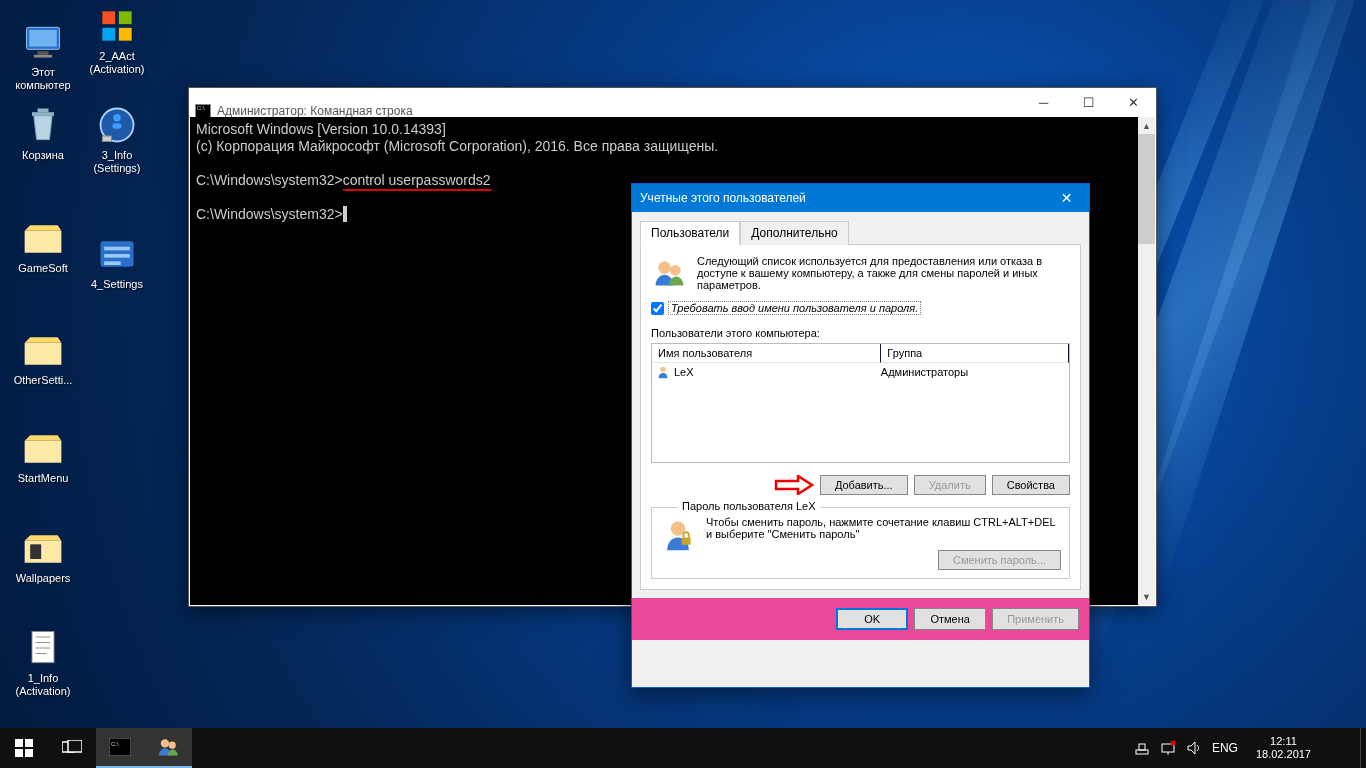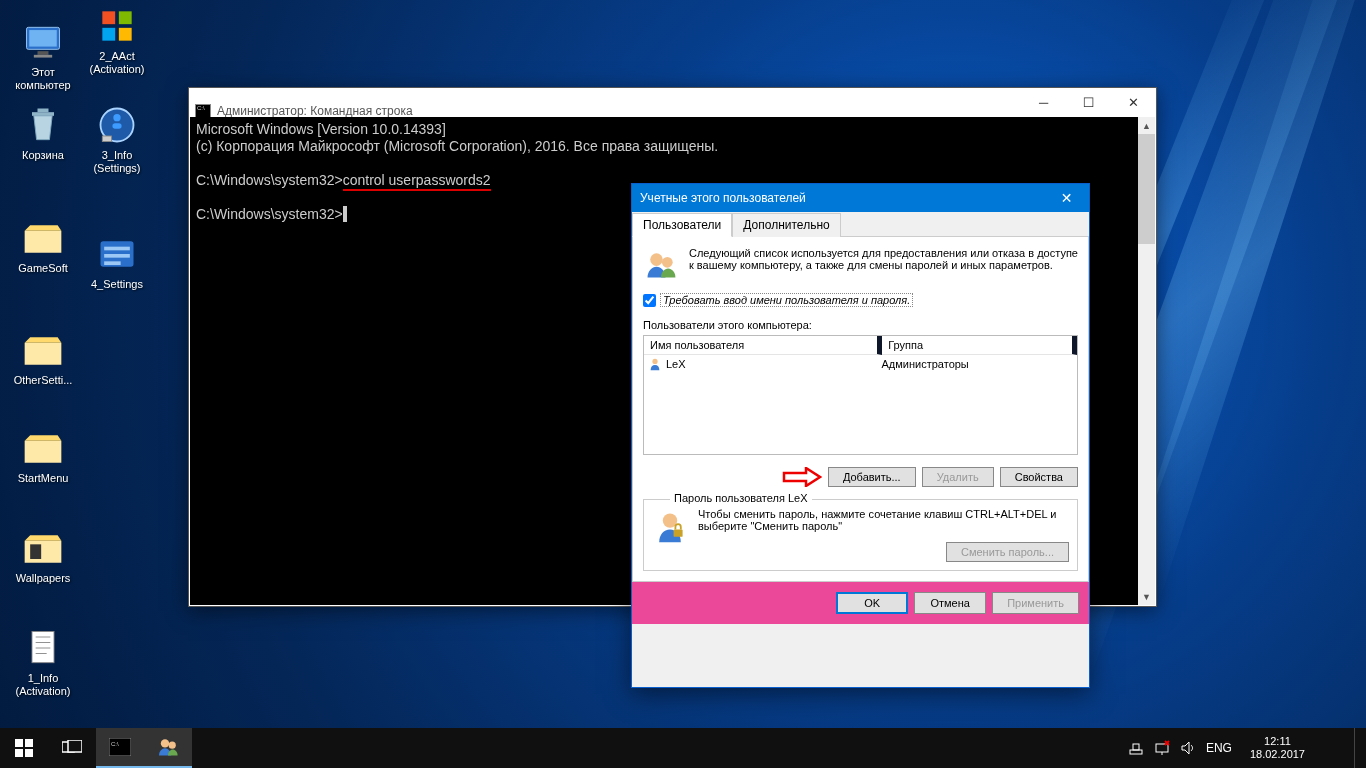--- a/index.html
+++ b/index.html
@@ -30,55 +30,55 @@
 .cmd-body { position: absolute; left: 1px; right: 1px; top: 29px; bottom: 1px; background: #000; color: #ccc; font-family: Consolas, monospace; font-size: 14px; padding: 4px 6px; line-height: 17px; }
 .cmd-body .underline { border-bottom: 2px solid #d00; padding-bottom: 1px; }
 .scrollbar { position: absolute; right: 1px; top: 29px; bottom: 1px; width: 17px; background: #f0f0f0; }
 .scrollbar .arrow { height: 17px; background: #f0f0f0; display: flex; align-items: center; justify-content: center; font-size: 9px; color: #555; }
 .scrollbar .thumb { position: absolute; left: 0; right: 0; top: 17px; height: 110px; background: #cdcdcd; }
 
 
 .dialog { position: absolute; left: 631px; top: 183px; width: 459px; height: 505px; background: #f0f0f0; border: 1px solid #0a5fce; box-shadow: 0 6px 24px rgba(0,0,0,0.5); }
 .dlg-title { height: 28px; background: #0078d7; color: #fff; font-size: 12px; display: flex; align-items: center; padding-left: 8px; }
 .dlg-close { position: absolute; right: 0; top: 0; width: 45px; height: 28px; display: flex; align-items: center; justify-content: center; color: #fff; font-size: 14px; }
-.dlg-body { padding: 0; }
+.dlg-body { padding: 8px; }
 .tabs { display: flex; border-bottom: 1px solid #ccc; }
 .tab { padding: 4px 10px; font-size: 12px; border: 1px solid #ccc; border-bottom: none; background: #f0f0f0; position: relative; top: 1px; }
 .tab.active { background: #fff; border-bottom: 1px solid #fff; }
 .tab-content { background: #fff; border: 1px solid #ccc; border-top: none; padding: 10px; font-size: 11px; }
 .intro { display: flex; gap: 10px; margin-bottom: 10px; }
 .intro svg { width: 36px; height: 36px; flex-shrink: 0; }
 .checkbox-row { display: flex; align-items: center; gap: 4px; margin-bottom: 12px; }
 .checkbox-row input { width: 13px; height: 13px; }
 .checkbox-row label { border: 1px dotted #888; padding: 0 2px; font-style: italic; }
 .group-label { font-size: 11px; margin-bottom: 4px; }
 .user-list { border: 1px solid #bbb; height: 120px; background: #fff; }
 .ul-head { display: flex; font-size: 11px; }
-.ul-head div { padding: 3px 6px; border-right: 5px solid #0f172a; border-bottom: 1px solid #e5e5e5; background: #fff; }
+.ul-head div { padding: 3px 6px; border-right: 1px solid #0f172a; border-bottom: 1px solid #e5e5e5; background: #fff; }
 .ul-head div:first-child { width: 55%; }
 .ul-head div:last-child { flex: 1; }
 .ul-row { display: flex; font-size: 11px; padding: 2px 4px; align-items: center; gap: 4px; }
 .ul-row .c1 { width: 54%; display: flex; align-items: center; gap: 4px; }
 .ul-row svg { width: 14px; height: 14px; }
 .btn-row { display: flex; justify-content: flex-end; gap: 6px; margin: 12px 0; align-items: center; }
 .btn { padding: 3px 14px; font-size: 11px; border: 1px solid #888; background: #e1e1e1; min-width: 72px; text-align: center; }
 .btn:disabled, .btn.disabled { color: #999; }
 .arrow-red { width: 40px; height: 20px; }
 .fieldset { border: 1px solid #ccc; padding: 8px; margin-top: 4px; position: relative; }
 .fieldset .legend { position: absolute; top: -8px; left: 26px; background: #fff; padding: 0 4px; font-size: 11px; }
 .pass-row { display: flex; gap: 10px; align-items: flex-start; }
 .pass-row svg { width: 36px; height: 36px; flex-shrink: 0; }
 .dlg-footer { display: flex; justify-content: flex-end; gap: 6px; padding: 10px; background: #ec4899; }
 .dlg-footer .btn.primary { border: 2px solid #0078d7; }
 
 
 .taskbar { position: absolute; left: 0; right: 0; bottom: 0; height: 40px; background: #101010; display: flex; align-items: center; color: #fff; font-size: 11px; }
 .taskbar .tbtn { width: 48px; height: 40px; display: flex; align-items: center; justify-content: center; }
 .taskbar .tbtn.active { background: rgba(255,255,255,0.15); border-bottom: 2px solid #76b9ed; }
-.systray { margin-left: auto; display: flex; align-items: center; gap: 10px; padding-right: 6px; }
+.systray { margin-left: auto; display: flex; align-items: center; gap: 10px; }
 .systray .clock { text-align: center; line-height: 13px; font-size: 11px; padding: 0 8px; }
 .systray .tic { width: 16px; height: 16px; }
 .notif-sq { width: 18px; height: 40px; display:flex; align-items:center; justify-content:center; border-left:1px solid transparent; padding:0 10px; }
 </style>
 </head>
 <body>
 
 <div class="beams">
   <div class="beam b1"></div>
     <div class="beam b2"></div>

